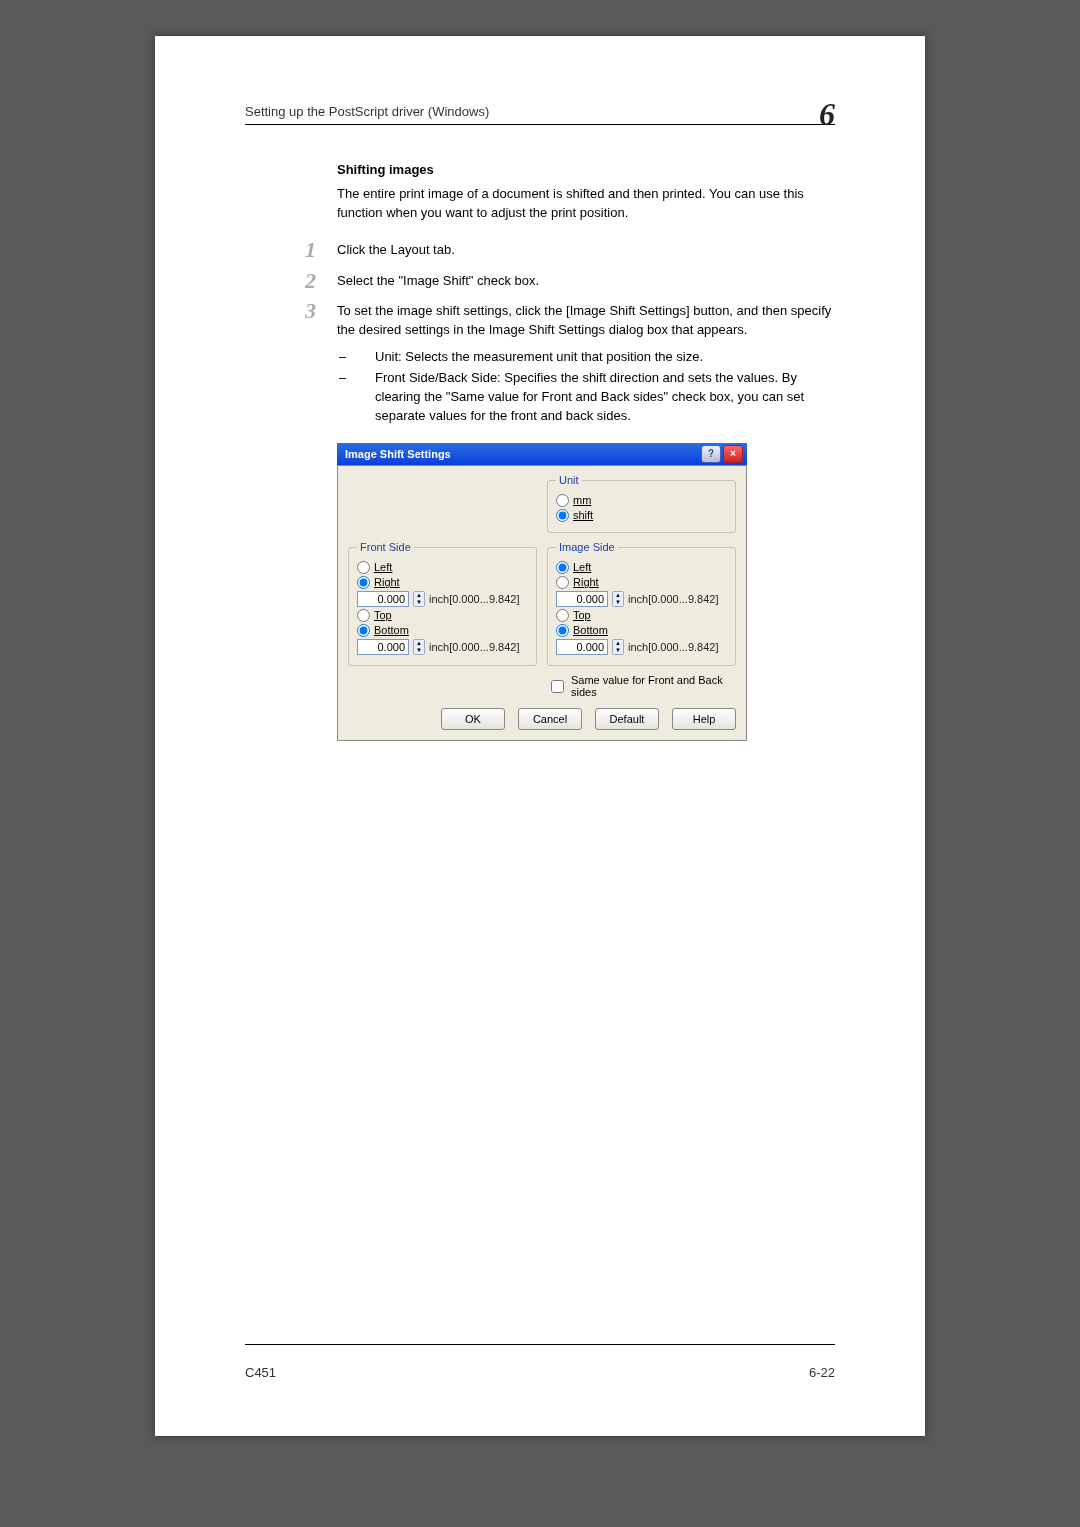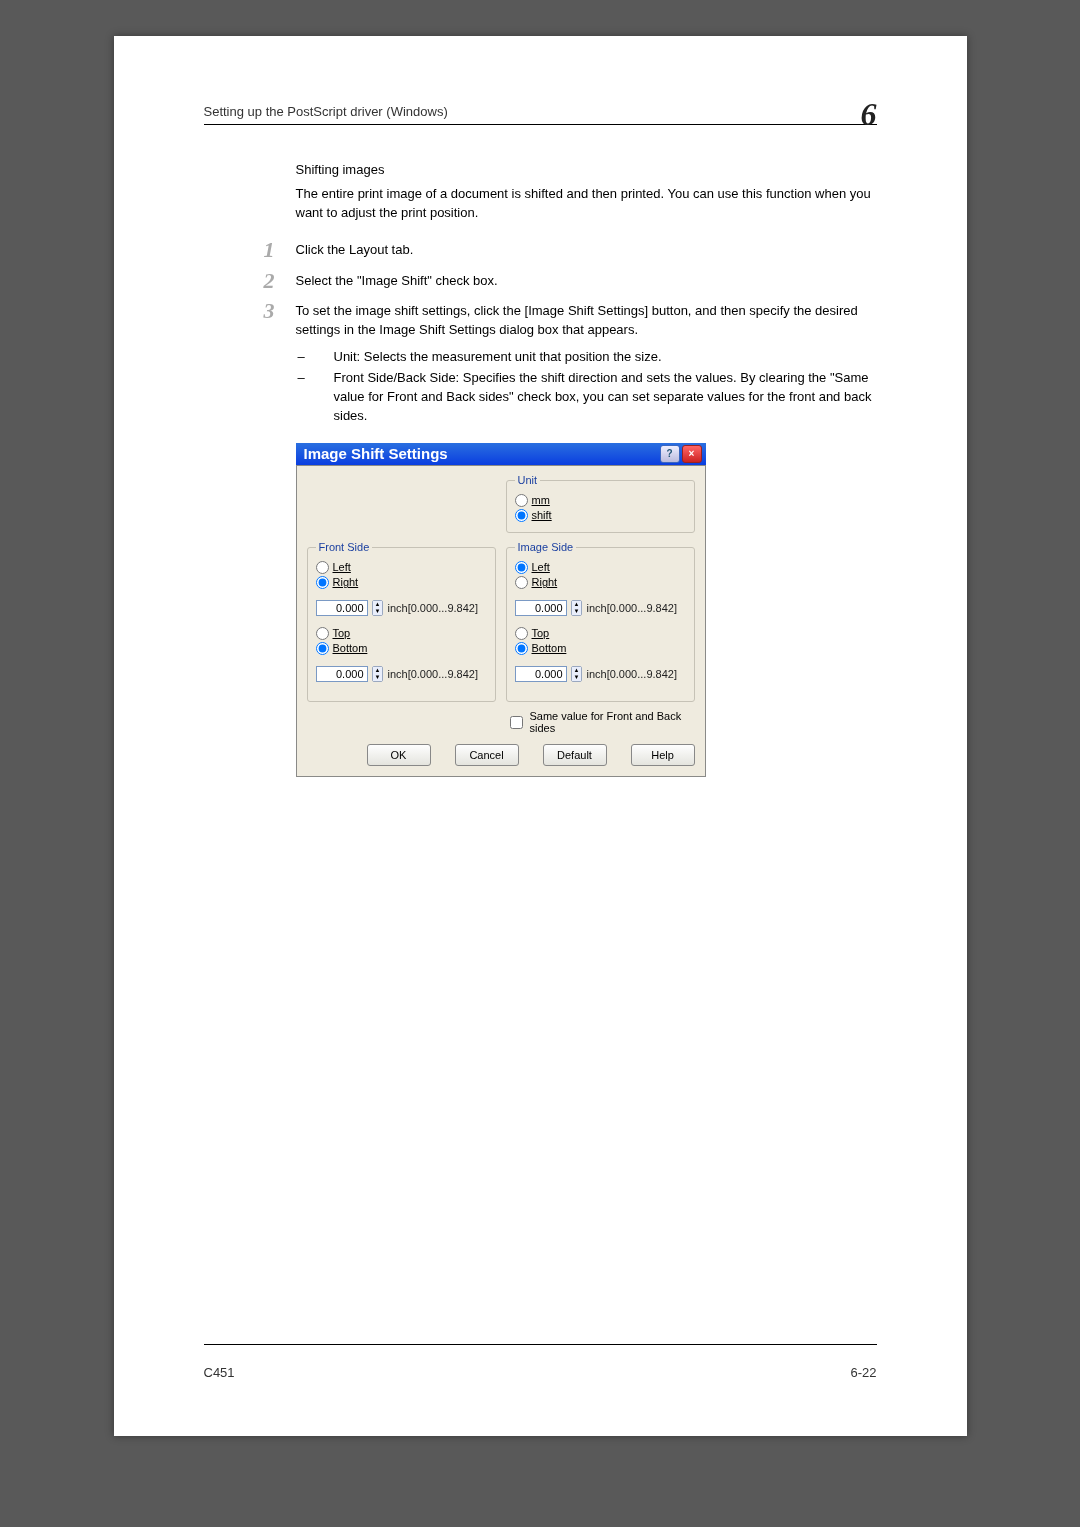--- a/index.html
+++ b/index.html
@@ -1,53 +1,53 @@
 <!DOCTYPE html>
 <html><head>
 <meta charset="utf-8">
 <style>
   html,body{margin:0;padding:0;background:#595959;font-family:Arial,Helvetica,sans-serif}
-  .page{background:#fff;width:853px;margin:36px auto;padding:56px 90px 64px;box-sizing:border-box;box-shadow:0 0 8px #0006;position:relative;min-height:1400px}
+  .page{background:#fff;width:770px;margin:36px auto;padding:56px 90px 64px;box-sizing:border-box;box-shadow:0 0 8px #0006;position:relative;min-height:1400px}
   .hr{height:1px;background:#000;position:absolute;left:90px;right:90px;top:88px}
   .hdr-txt{position:absolute;left:90px;top:68px;font-size:13px;color:#333}
   .chap{position:absolute;right:90px;top:60px;font:italic bold 32px Georgia,serif;color:#222}
 
   .body{margin-top:70px}
-  .h4{font-weight:normal;font-size:13px;margin:0 0 8px 92px}
+  .h4{font-weight:bold;font-size:13px;margin:0 0 8px 92px}
   .para{font-size:13px;line-height:1.45;margin:0 0 18px 92px}
 
   ol.numlist{list-style:none;margin:0;padding:0;counter-reset:step}
   ol.numlist>li{counter-increment:step;padding-left:92px;position:relative;margin-bottom:12px}
   ol.numlist>li::before{content:counter(step);position:absolute;left:60px;top:-4px;font:italic bold 22px Georgia,serif;color:#aaa}
   ol.numlist>li .step{font-size:13px;line-height:1.45}
   ul.dash{list-style:none;padding:0;margin:8px 0 0 20px}
   ul.dash>li{font-size:13px;line-height:1.45;text-indent:-18px;padding-left:18px;margin-bottom:2px}
   ul.dash>li::before{content:"–";display:inline-block;width:18px}
 
   .dlg{width:410px;margin:18px 0 0 92px;border:0;font-family:Tahoma,Arial,sans-serif;font-size:11px}
   .titlebar{background:linear-gradient(#2a6fe0,#0a3ee0);color:#fff;height:22px;line-height:22px;padding:0 4px;display:flex;align-items:center}
-  .titlebar .t{flex:1;font-weight:bold;font-size:15px;padding-left:4px}
+  .titlebar .t{flex:1;font-weight:bold;font-size:11px;padding-left:4px}
   .tbtn{width:18px;height:16px;background:linear-gradient(#eef,#bbd);border:1px solid #3a66c0;border-radius:3px;margin-left:2px;display:flex;align-items:center;justify-content:center;font-size:10px;font-weight:bold;color:#257}
   .tbtn.close{color:#fff;background:linear-gradient(#f66,#c22);border-color:#922}
 
   .dlg-body{background:#efebdf;border:1px solid #8a8a88;padding:8px 10px 10px}
   .cols{display:flex;gap:10px}
   .cols>.c{flex:1}
   fieldset{border:1px solid #c6c2b6;border-radius:3px;margin:0 0 8px;padding:6px 8px 8px}
   fieldset legend{color:#1a3fa0;font-size:11px;padding:0 3px}
   .radio{display:flex;align-items:flex-start;gap:4px;margin:2px 0;color:#000}
   .radio input{margin:0}
   .radio .ul{text-decoration:underline}
-  .numrow{display:flex;align-items:center;gap:4px;margin:11px 0}
+  .numrow{display:flex;align-items:center;gap:4px;margin:2px 0}
   .numrow input[type=text]{width:44px;font-size:11px;text-align:right;padding:1px 3px;border:1px solid #7a99c4;background:#fff}
   .spin{display:flex;flex-direction:column;border:1px solid #9aa8c0;border-radius:2px}
   .spin span{font-size:6px;line-height:7px;padding:0 2px;background:#e9eefb;cursor:pointer}
   .rng{color:#222}
   .chkrow{display:flex;align-items:center;gap:4px;margin:6px 0 10px;justify-content:flex-start}
-  .btnrow{display:flex;gap:24px;justify-content:flex-end}
+  .btnrow{display:flex;gap:13px;justify-content:flex-end}
   .btn{min-width:64px;height:22px;border:1px solid #888;border-radius:3px;background:linear-gradient(#fefefe,#e4e4de);font-size:11px;color:#000}
 
   .ftr{position:absolute;left:90px;right:90px;bottom:56px;border-top:1px solid #000;padding-top:20px;font-size:13px;color:#333;display:flex;justify-content:space-between}
 </style>
 </head>
 <body>
 
 <div class="page">
   <div class="hr"></div>
   <div class="hdr-txt">Setting up the PostScript driver (Windows)</div>

